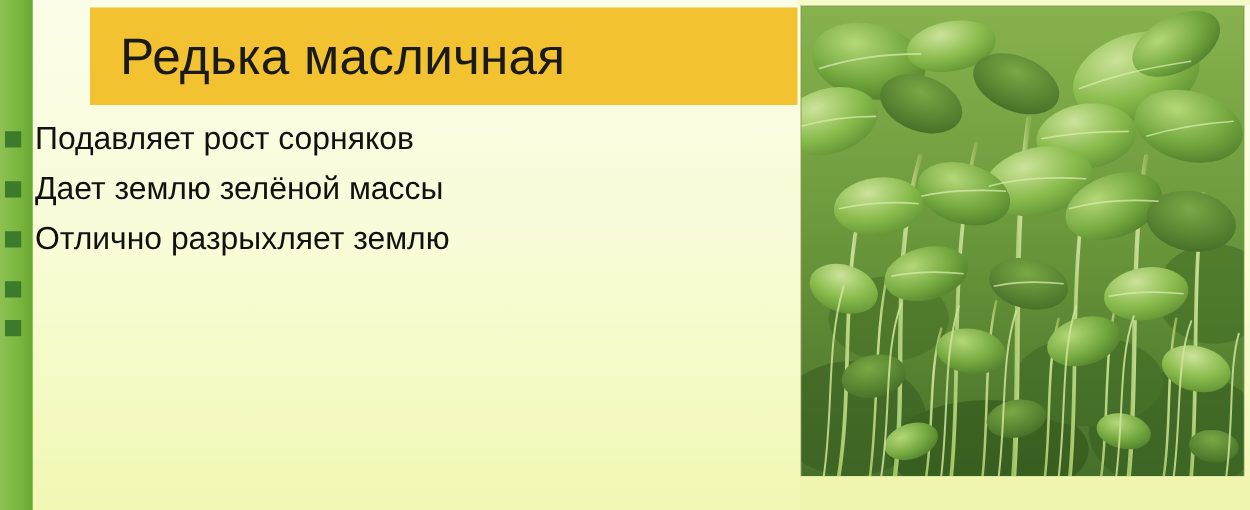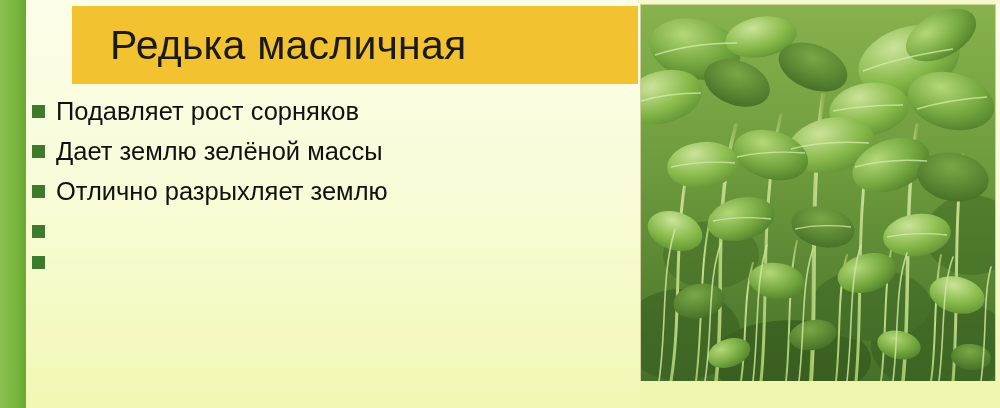--- a/index.html
+++ b/index.html
@@ -41,31 +41,31 @@
     position: absolute;
     left: 72px;
     top: 6px;
     width: 566px;
     height: 78px;
     background: #f2c231;
     display: flex;
     align-items: center;
   }
   .title-text {
-    margin-left: 38px;
+    margin-left: 24px;
     font-size: 41px;
     color: #1a1a1a;
     font-weight: normal;
     letter-spacing: 0.2px;
     white-space: nowrap;
   }
   
   .bullets {
     position: absolute;
-    left: 32px;
+    left: 4px;
     top: 96px;
     width: 620px;
   }
   .bullet-row {
     display: flex;
     align-items: flex-start;
     margin-bottom: 9px;
   }
   .bullet-marker {
     width: 13px;

